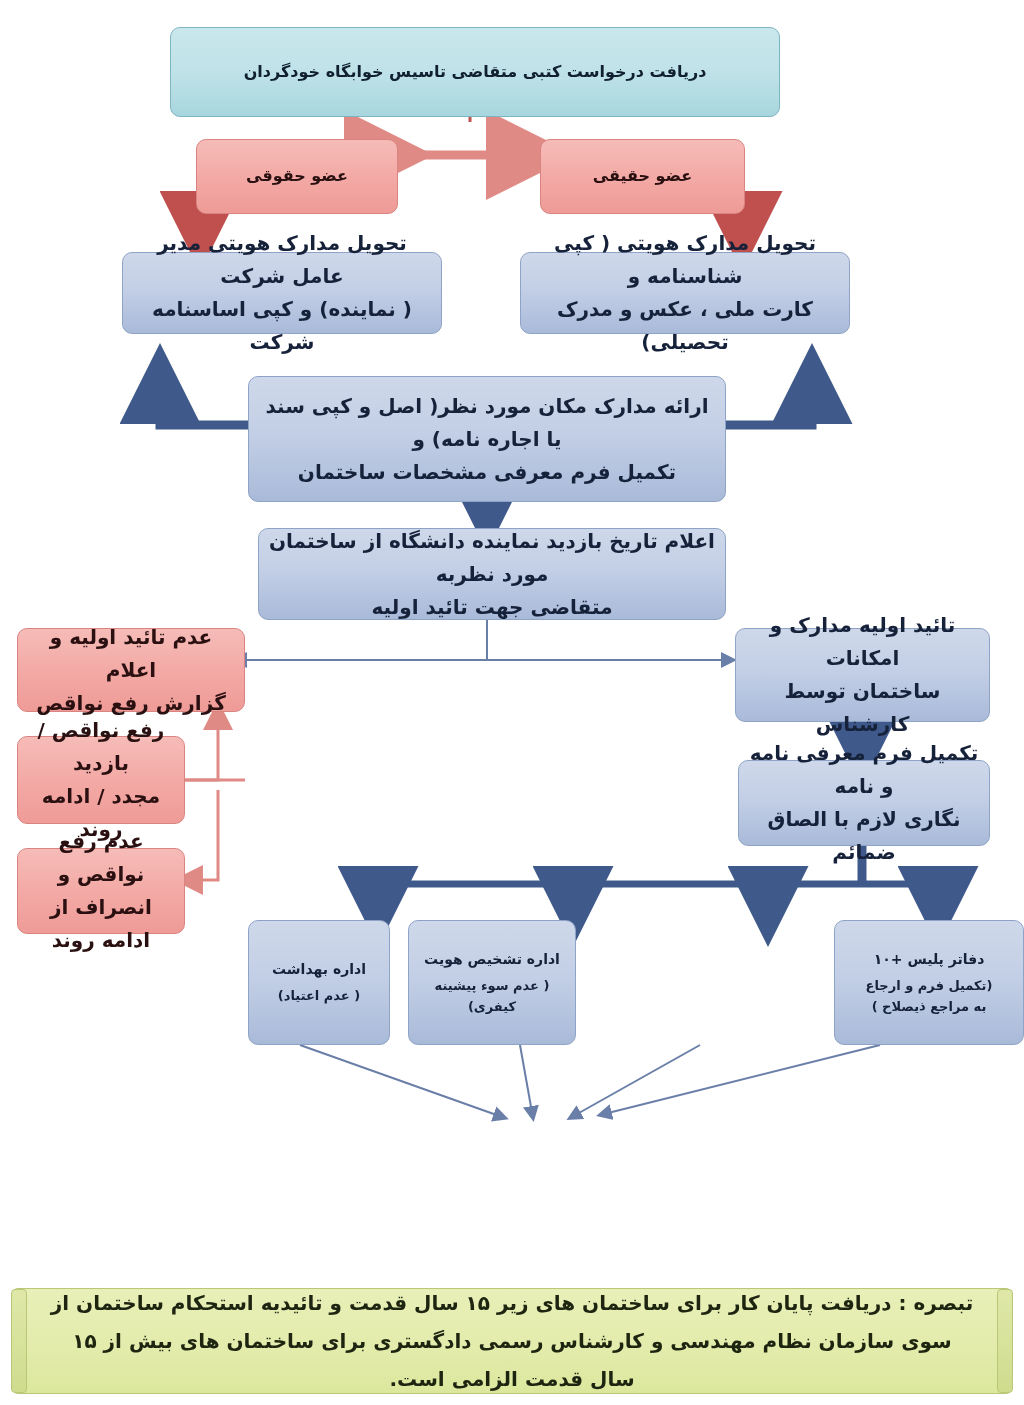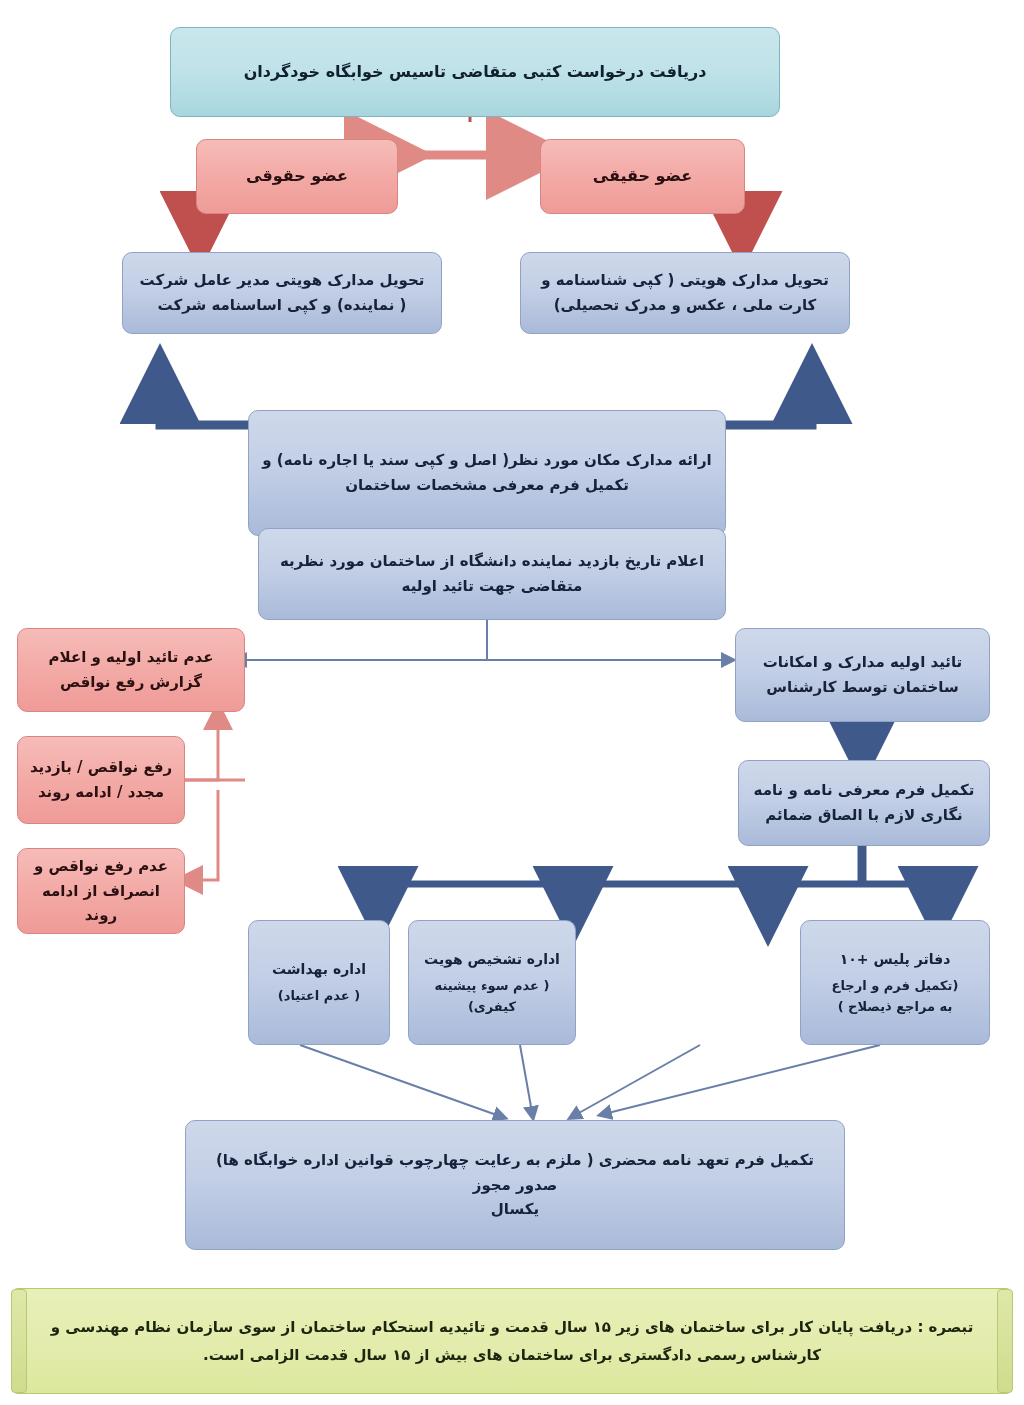--- a/index.html
+++ b/index.html
@@ -59,21 +59,21 @@
     background: linear-gradient(to bottom, #e8efb8 0%, #e3ecac 55%, #dce79d 100%);
     border: 1px solid #b9c877;
     color: #1d2410;
     border-radius: 6px;
   }
   .node .sub {
     font-weight: bold;
     font-size: 13px;
   }
   .fs16 { font-size: 16px; margin-top: 21px; }
-  .fs15 { font-size: 15px; }
+  .fs15 { font-size: 20px; }
   .fs14 { font-size: 14px; }
   .fs13 { font-size: 13px; }
   .fs12 { font-size: 12.5px; }
   .note-tab {
     position: absolute;
     top: 0;
     bottom: 0;
     width: 14px;
     background: linear-gradient(to bottom, #dfe8a8, #cfdc8e);
     border: 1px solid #b9c877;
@@ -154,21 +154,21 @@
 
   <div class="node blue fs15" style="left:122px; top:252px; width:320px; height:82px;">
     <span>تحویل مدارک هویتی مدیر عامل شرکت
 ( نماینده) و کپی اساسنامه شرکت</span>
   </div>
   <div class="node blue fs15" style="left:520px; top:252px; width:330px; height:82px;">
     <span>تحویل مدارک هویتی ( کپی شناسنامه و
 کارت ملی ، عکس و مدرک تحصیلی)</span>
   </div>
 
-  <div class="node blue fs15" style="left:248px; top:376px; width:478px; height:126px;margin-top:34px;">
+  <div class="node blue fs15" style="left:248px; top:376px; width:478px; height:126px;">
     <span>ارائه مدارک مکان مورد نظر( اصل و کپی سند یا اجاره نامه)  و
 تکمیل فرم معرفی مشخصات ساختمان</span>
   </div>
 
   <div class="node blue fs15" style="left:258px; top:528px; width:468px; height:92px;">
     <span>اعلام تاریخ بازدید نماینده دانشگاه از ساختمان مورد نظربه
 متقاضی  جهت تائید اولیه</span>
   </div>
 
   <div class="node blue fs15" style="left:735px; top:628px; width:255px; height:94px;">
@@ -199,30 +199,26 @@
     <span class="sub fs13">( عدم اعتیاد)</span>
   </div>
 
   <div class="node blue" style="left:408px; top:920px; width:168px; height:125px; flex-direction:column; gap:4px;">
     <span class="fs14">اداره تشخیص هویت</span>
     <span class="sub fs13">( عدم سوء پیشینه
 کیفری)</span>
   </div>
 
 
-  <div class="node blue" style="left:800px; top:920px; width:190px; height:125px; flex-direction:column; gap:4px;">
+  <div class="node blue" style="left:834px; top:920px; width:190px; height:125px; flex-direction:column; gap:4px;">
     <span class="fs14">دفاتر پلیس +۱۰</span>
     <span class="sub fs13">(تکمیل فرم و ارجاع
 به مراجع ذیصلاح )</span>
   </div>
 
-  <div class="node blue fs15" style="left:185px; top:1120px; width:660px; height:130px;">
-    <span>تکمیل فرم تعهد نامه محضری ( ملزم به رعایت چهارچوب قوانین اداره خوابگاه ها) صدور مجوز
-یکسال</span>
-  </div>
 
   <div class="node green fs15" style="left:12px; top:1288px; width:1000px; height:106px; padding:10px 34px; line-height:1.9;">
     <span class="note-tab right"></span>
     <span class="note-tab left"></span>
     <span>تبصره : دریافت پایان کار برای ساختمان های زیر ۱۵ سال قدمت و  تائیدیه استحکام ساختمان از سوی سازمان نظام مهندسی و کارشناس رسمی دادگستری  برای ساختمان های بیش از ۱۵ سال قدمت  الزامی است.</span>
   </div>
 
 </div>
 
 </body></html>

